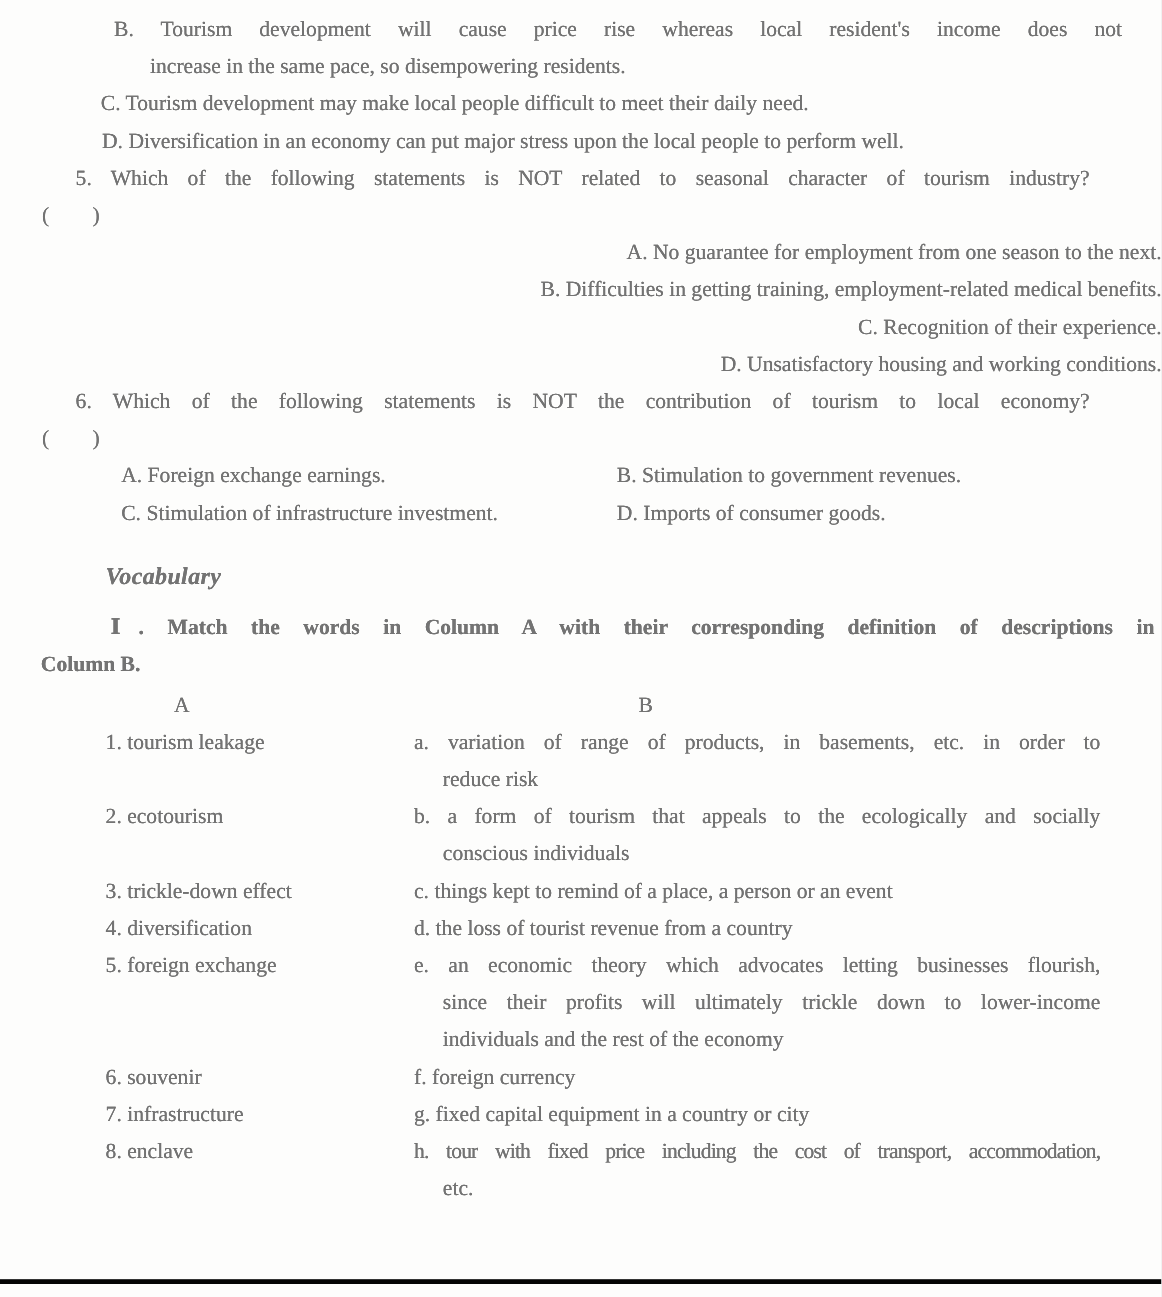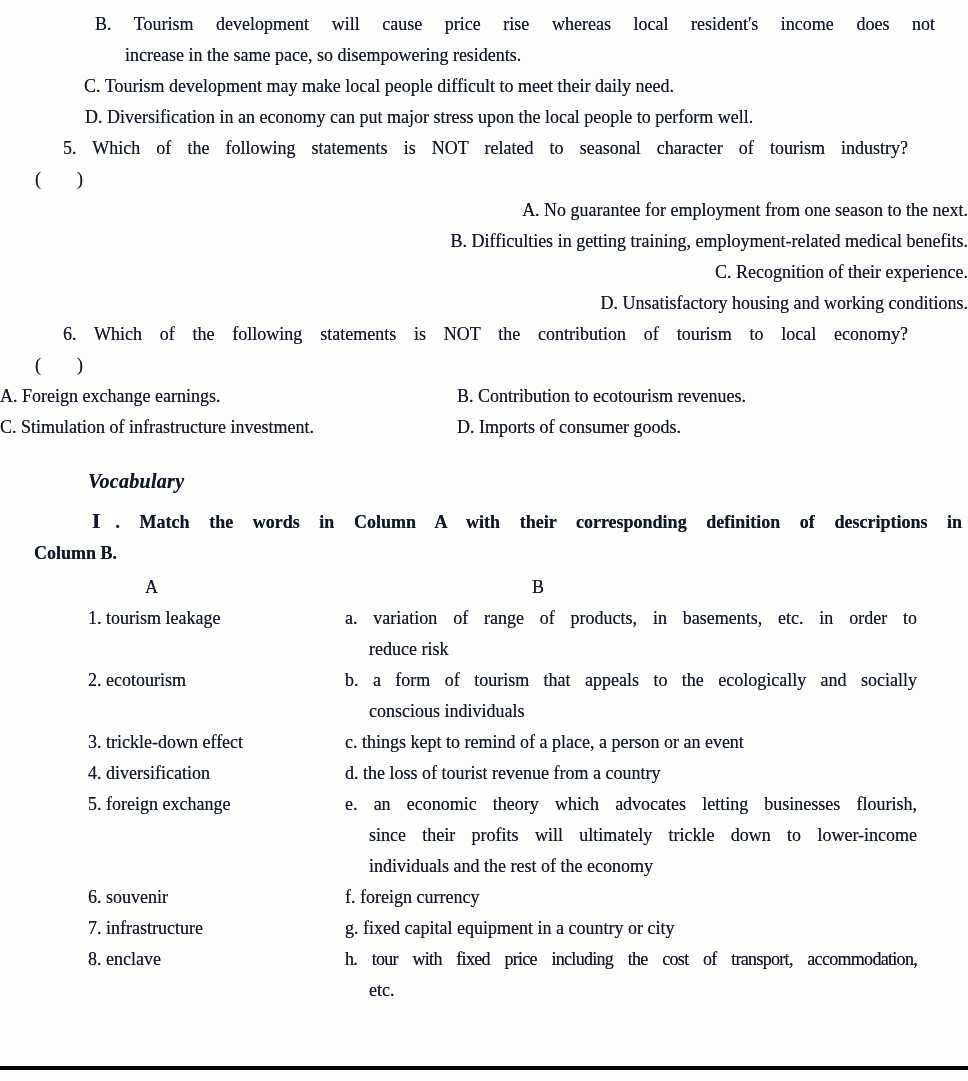--- a/index.html
+++ b/index.html
@@ -6,21 +6,21 @@
   .page {
     position: relative;
     width: 968px;
     height: 1081px;
     margin: 0 auto;
     background: #fdfdfc;
     overflow: hidden;
     font-family: "Liberation Serif", "DejaVu Serif", serif;
     font-size: 18px;
     line-height: 31px;
-    color: #0f172a;
+    color: #737373;
     text-shadow: 0 0 0.5px rgba(10,10,10,0.65);
   }
   .content { padding-top: 9px; }
   .line { height: 31px; white-space: nowrap; }
   
   .jl { white-space: normal; text-align: justify; text-align-last: justify; overflow: hidden; }
 
   
   .opt-b1 { margin-left: 95px; width: 840px; }
   .opt-b2 { margin-left: 125px; }
@@ -28,21 +28,21 @@
   .opt-d  { margin-left: 85px; }
 
   
   .question { margin-left: 63px; width: 845px; }
   .answer-blank { margin-left: 35px; white-space: pre; }
 
   
   .q5-opt { margin-left: 101px; text-align: right; }
 
   
-  .optgrid-row { display: flex; height: 31px; gap: 44px; }
+  .optgrid-row { display: flex; margin-left: 101px; height: 31px; }
   .optgrid-left { width: 413px; flex: none; white-space: nowrap; }
   .optgrid-right { flex: none; white-space: nowrap; }
 
   
   .vocab-heading {
     margin: 23px 0 0 88px;
     height: 31px;
     font-size: 20px;
     font-weight: bold;
     font-style: italic;
@@ -86,21 +86,21 @@
     <div class="line answer-blank">(        )</div>
     <div class="line q5-opt">A. No guarantee for employment from one season to the next.</div>
     <div class="line q5-opt">B. Difficulties in getting training, employment-related medical benefits.</div>
     <div class="line q5-opt">C. Recognition of their experience.</div>
     <div class="line q5-opt">D. Unsatisfactory housing and working conditions.</div>
 
     <div class="line jl question">6. Which of the following statements is NOT the contribution of tourism to local economy?</div>
     <div class="line answer-blank">(        )</div>
     <div class="optgrid-row">
       <div class="optgrid-left">A. Foreign exchange earnings.</div>
-      <div class="optgrid-right">B. Contribution to ecotourism revenues.</div>
+      <div class="optgrid-right">B. Stimulation to government revenues.</div>
     </div>
     <div class="optgrid-row">
       <div class="optgrid-left">C. Stimulation of infrastructure investment.</div>
       <div class="optgrid-right">D. Imports of consumer goods.</div>
     </div>
 
     <div class="vocab-heading">Vocabulary</div>
     <div class="line jl instr1">Ⅰ. Match the words in Column A with their corresponding definition of descriptions in</div>
     <div class="line instr2">Column B.</div>
 

